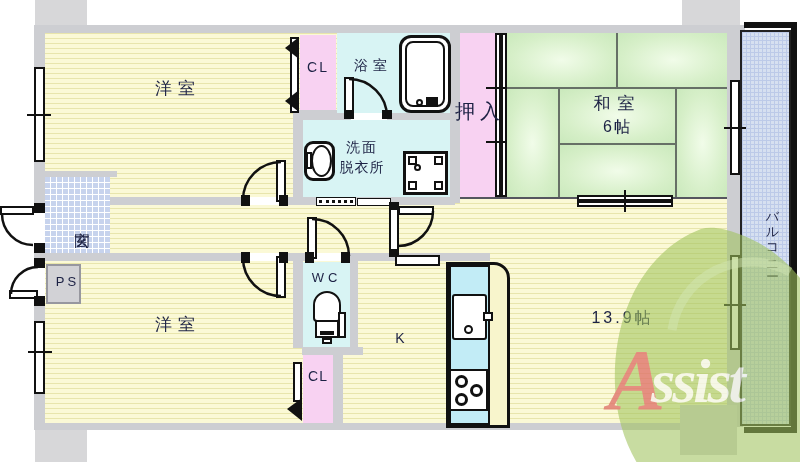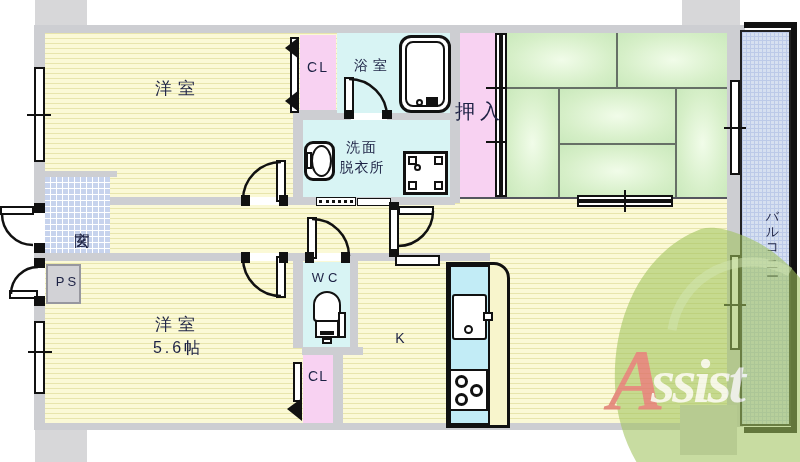--- a/index.html
+++ b/index.html
@@ -174,21 +174,23 @@
   <div class="fix" style="left:464px;top:325px;width:9px;height:9px;border-radius:50%"></div>
   <div class="fix" style="left:449px;top:369px;width:39px;height:42px"></div>
   <div class="fix" style="left:455px;top:375px;width:13px;height:13px;border-radius:50%;border-width:3px"></div>
   <div class="fix" style="left:470px;top:384px;width:13px;height:13px;border-radius:50%;border-width:3px"></div>
   <div class="fix" style="left:455px;top:393px;width:13px;height:13px;border-radius:50%;border-width:3px"></div>
 
   <div class="pillar" style="left:680px;top:405px;width:57px;height:50px"></div>
 
   <div class="lbl" style="left:118px;top:80px;width:120px;font-size:17px;letter-spacing:6px">洋室</div>
   <div class="lbl" style="left:118px;top:316px;width:120px;font-size:17px;letter-spacing:6px">洋室</div>
-  <div class="lbl" style="left:118px;top:339px;width:120px;font-size:16px;letter-spacing:3px">5.6帖</div>
+  <div class="lbl" style="left:560px;top:95px;width:115px;font-size:17px;letter-spacing:7px">和室</div>
+  <div class="lbl" style="left:560px;top:118px;width:115px;font-size:16px;letter-spacing:2px">6帖</div>
+  <div class="lbl" style="left:565px;top:309px;width:115px;font-size:16px;letter-spacing:3px">13.9帖</div>
   <div class="lbl" style="left:385px;top:331px;width:30px;font-size:14px">K</div>
   <div class="lbl" style="left:299px;top:60px;width:38px;font-size:14px;letter-spacing:2px">CL</div>
   <div class="lbl" style="left:301px;top:369px;width:34px;font-size:14px;letter-spacing:1px">CL</div>
   <div class="lbl" style="left:339px;top:58px;width:68px;font-size:14px;letter-spacing:5px">浴室</div>
   <div class="lbl" style="left:322px;top:140px;width:80px;font-size:14px;letter-spacing:2px">洗面</div>
   <div class="lbl" style="left:322px;top:160px;width:80px;font-size:14px;letter-spacing:1px">脱衣所</div>
   <div class="lbl" style="left:455px;top:100px;width:44px;font-size:20px;letter-spacing:5px">押入</div>
   <div class="lbl" style="left:303px;top:271px;width:47px;font-size:13px;letter-spacing:4px">WC</div>
   <div class="lbl" style="left:46px;top:275px;width:43px;font-size:13px;letter-spacing:3px">PS</div>
   <div class="lbl vert" style="left:64px;top:198px;width:26px;height:48px;font-size:15px;letter-spacing:2px">玄関</div>

